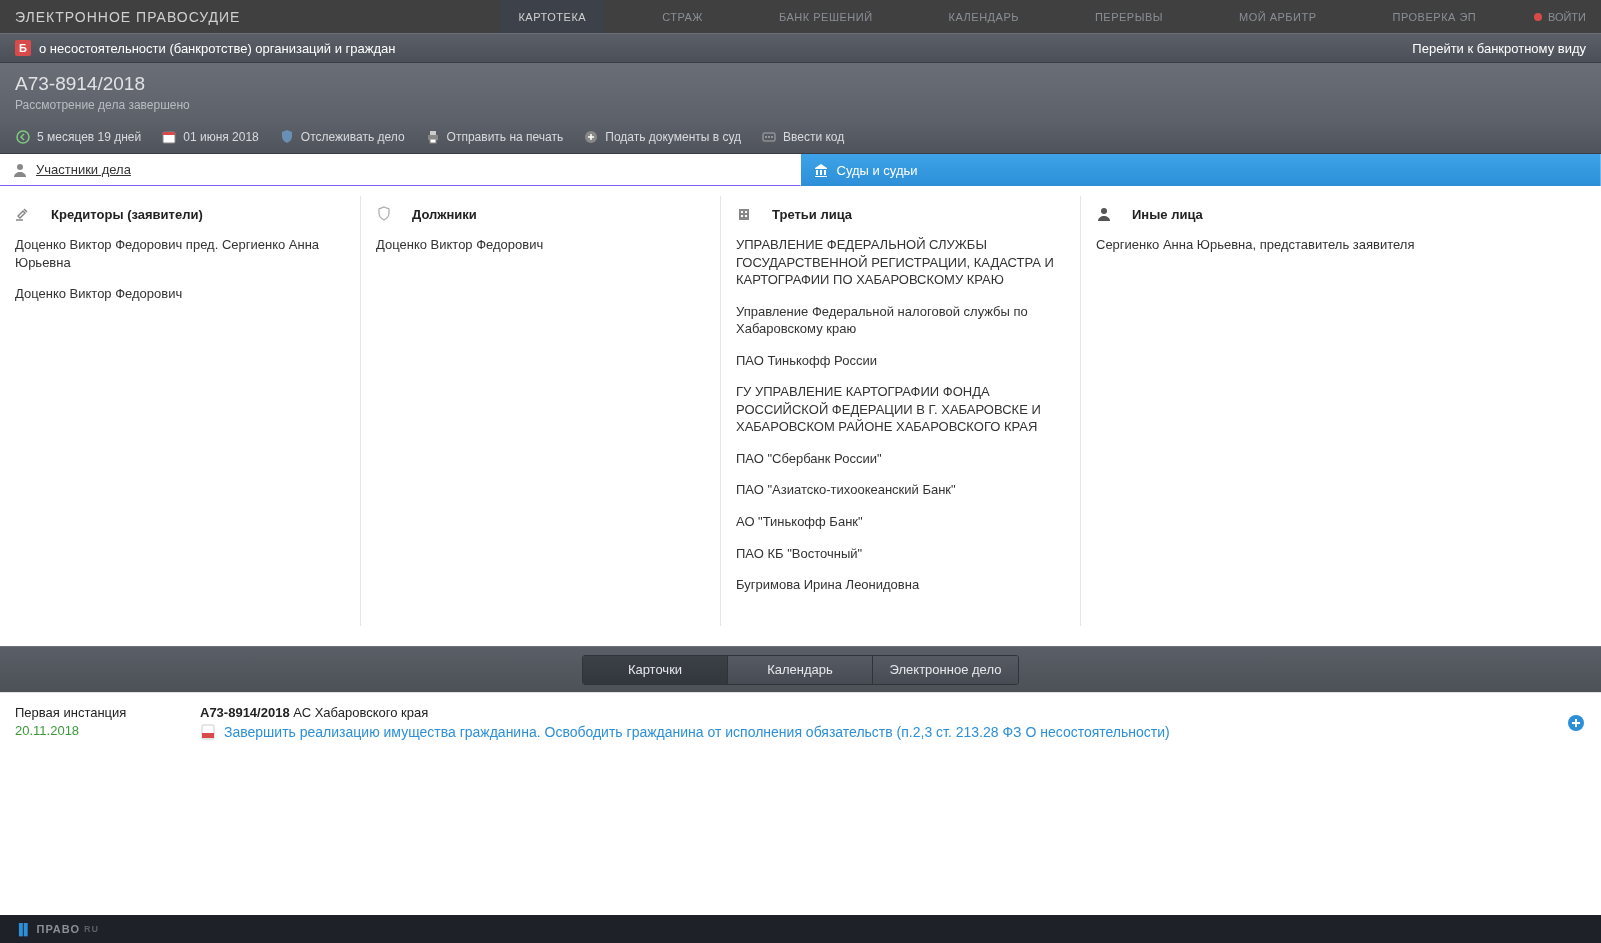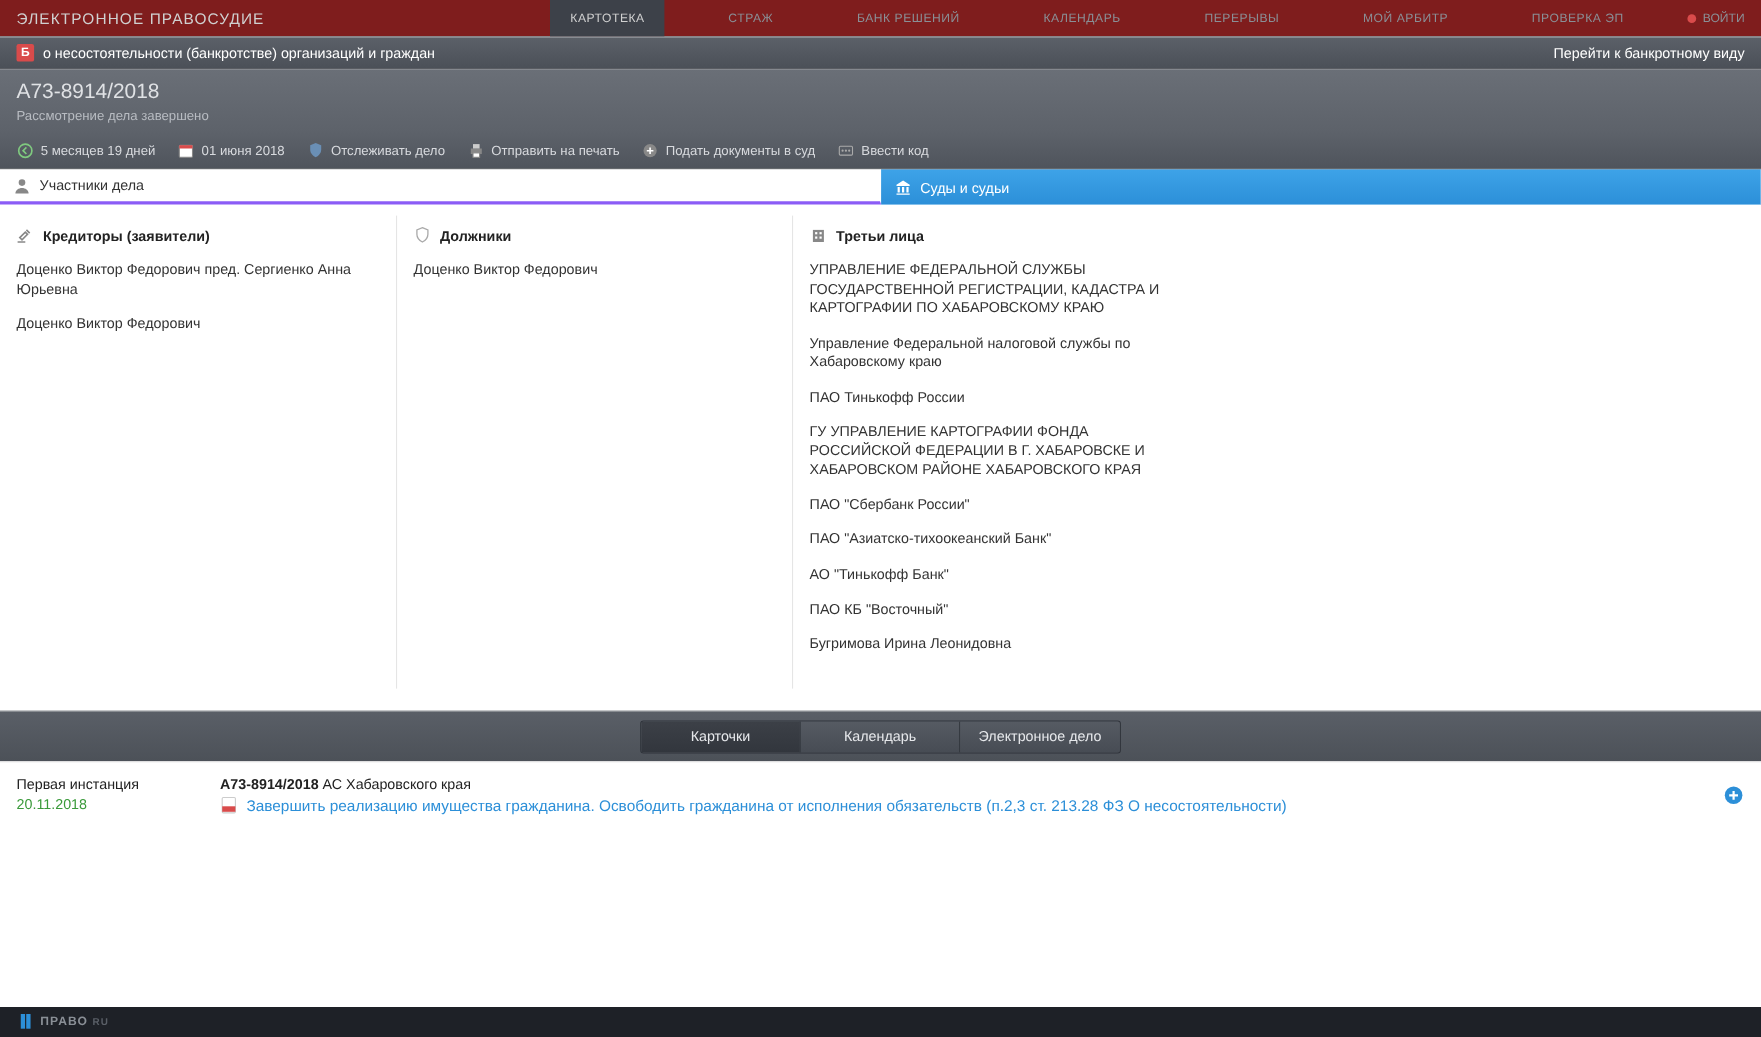--- a/index.html
+++ b/index.html
@@ -1,19 +1,19 @@
 <!DOCTYPE html>
 <html><head>
 <meta charset="utf-8">
 <style>
 * { margin: 0; padding: 0; box-sizing: border-box; }
 body { font-family: Arial, Helvetica, sans-serif; font-size: 13px; color: #333; background: #fff; width: 1601px; }
 
 
-.topnav { background: #7f1d1d; height: 33px; display: flex; align-items: center; padding: 0 15px; }
+.topnav { background: #404040; height: 33px; display: flex; align-items: center; padding: 0 15px; }
 .topnav .brand { color: #d0d0d0; font-size: 14px; letter-spacing: 1px; font-weight: 400; }
 .topnav .nav-items { display: flex; margin-left: 260px; height: 100%; gap: 40px; }
 .topnav .nav-item { color: #8a8f96; font-size: 11px; padding: 0 18px; display: flex; align-items: center; cursor: pointer; letter-spacing: 0.5px; }
 .topnav .nav-item.active { background: #3d4149; color: #d0d0d0; }
 .topnav .login { margin-left: auto; color: #8a8f96; font-size: 11px; display: flex; align-items: center; cursor: pointer; }
 .topnav .login .dot { width: 8px; height: 8px; background: #d94b4b; border-radius: 50%; margin-right: 6px; }
 
 
 .subheader { background: linear-gradient(#5b6068, #4b5058); height: 30px; display: flex; align-items: center; padding: 0 15px; color: #fff; font-size: 13px; border-top: 1px solid #6a6f76; border-bottom: 1px solid #3a3e44; }
 .subheader .badge { background: #d94b4b; color: #fff; width: 16px; height: 16px; font-size: 11px; font-weight: bold; display: inline-flex; align-items: center; justify-content: center; margin-right: 8px; border-radius: 2px; }
@@ -25,32 +25,32 @@
 .caseheader .case-status { font-size: 12px; color: #b8bcc2; margin-top: 3px; }
 
 
 .toolbar { background: linear-gradient(#5d626a, #4f545c); height: 34px; display: flex; align-items: center; padding: 0 15px; gap: 20px; border-bottom: 1px solid #3a3e44; }
 .toolbar .tb-item { display: flex; align-items: center; gap: 6px; color: #d8dade; font-size: 12px; cursor: pointer; }
 .toolbar .tb-icon { width: 16px; height: 16px; display: inline-flex; align-items: center; justify-content: center; }
 
 
 .tabrow { display: flex; height: 32px; }
 .tabrow .tab { flex: 1; display: flex; align-items: center; padding: 0 12px; gap: 8px; font-size: 13px; cursor: pointer; border-right: 1px solid rgba(255,255,255,0.3); }
-.tabrow .tab.white { background: #fff; color: #333; border-bottom: 3px solid #8b5cf6; }
+.tabrow .tab.white { background: #fff; color: #333; border-bottom: 1px solid #8b5cf6; text-decoration: underline; }
 .tabrow .tab.blue { background: linear-gradient(#3ea3e8, #2c8fd8); color: #fff; }
 .tabrow .tab .tab-icon { width: 16px; height: 16px; }
 
 
 .participants { display: flex; padding: 10px 0 20px; min-height: 460px; }
 .participants .col { padding: 10px 15px; }
 .participants .col:nth-child(1) { width: 360px; }
 .participants .col:nth-child(2) { width: 360px; border-left: 1px solid #e5e5e5; }
 .participants .col:nth-child(3) { width: 360px; border-left: 1px solid #e5e5e5; }
 .participants .col:nth-child(4) { flex: 1; border-left: 1px solid #e5e5e5; }
-.participants .col-head { display: flex; align-items: center; gap: 8px; font-weight: bold; font-size: 13px; color: #222; margin-bottom: 14px; }
+.participants .col-head { display: flex; align-items: center; gap: 20px; font-weight: bold; font-size: 13px; color: #222; margin-bottom: 14px; }
 .participants .col-head .h-icon { width: 16px; height: 16px; color: #888; }
 .participants .entry { font-size: 13px; color: #333; margin-bottom: 14px; line-height: 1.35; cursor: pointer; }
 
 
 .lowerbar-wrap { background: linear-gradient(#5a5f67, #4c5158); height: 46px; display: flex; align-items: center; justify-content: center; border-top: 1px solid #6b7077; }
 .seg { display: flex; border: 1px solid #2f333a; border-radius: 3px; overflow: hidden; }
 .seg .seg-btn { width: 145px; height: 28px; display: flex; align-items: center; justify-content: center; color: #e6e8eb; font-size: 13px; cursor: pointer; background: linear-gradient(#565b63, #474c54); border-right: 1px solid #2f333a; }
 .seg .seg-btn:last-child { border-right: none; }
 .seg .seg-btn.active { background: linear-gradient(#3c4047, #32363d); }
 
@@ -229,20 +229,32 @@
     <div class="entry">Управление Федеральной налоговой службы по Хабаровскому краю</div>
     <div class="entry">ПАО Тинькофф России</div>
     <div class="entry">ГУ УПРАВЛЕНИЕ КАРТОГРАФИИ ФОНДА РОССИЙСКОЙ ФЕДЕРАЦИИ В Г. ХАБАРОВСКЕ И ХАБАРОВСКОМ РАЙОНЕ ХАБАРОВСКОГО КРАЯ</div>
     <div class="entry">ПАО "Сбербанк России"</div>
     <div class="entry">ПАО "Азиатско-тихоокеанский Банк"</div>
     <div class="entry">АО "Тинькофф Банк"</div>
     <div class="entry">ПАО КБ "Восточный"</div>
     <div class="entry">Бугримова Ирина Леонидовна</div>
   </div>
 
+  <div class="col">
+    <div class="col-head">
+      <span class="h-icon">
+        <svg viewBox="0 0 16 16" width="16" height="16">
+            <circle cx="8" cy="5" r="3" fill="#555"></circle>
+            <path d="M2 15c0-3 3-5 6-5s6 2 6 5" fill="#555"></path>
+          </svg>
+      </span>
+      <span>Иные лица</span>
+    </div>
+    <div class="entry">Сергиенко Анна Юрьевна, представитель заявителя</div>
+  </div>
 </div>
 
 <div class="lowerbar-wrap">
   <div class="seg">
     <div class="seg-btn active">Карточки</div>
     <div class="seg-btn">Календарь</div>
     <div class="seg-btn">Электронное дело</div>
   </div>
 </div>
 

